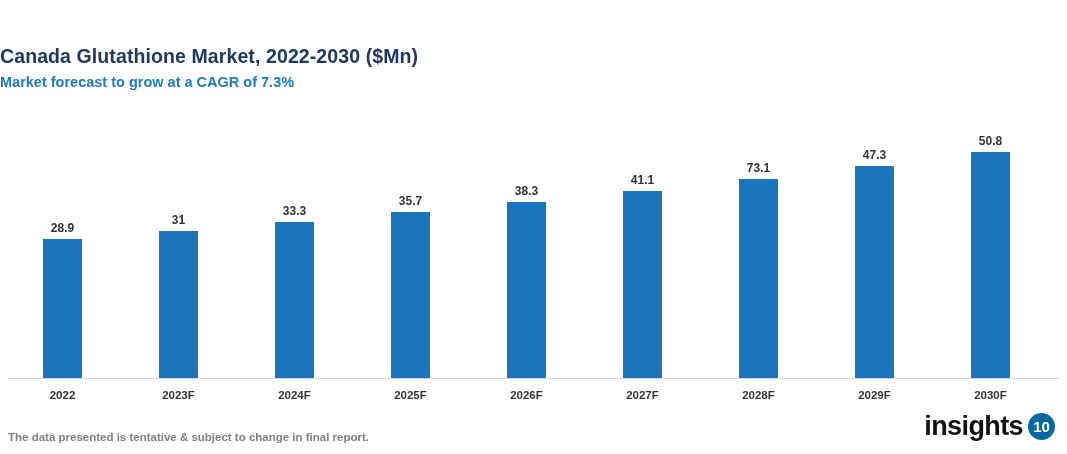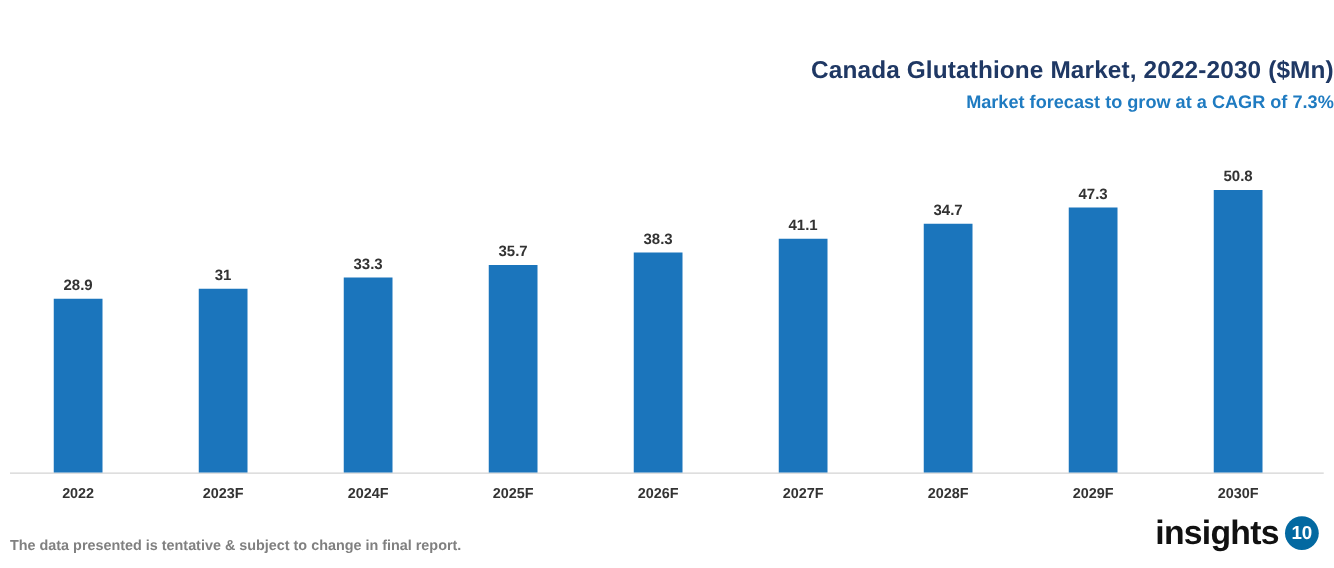--- a/index.html
+++ b/index.html
@@ -22,21 +22,21 @@
     height: 454px;
     background: #ffffff;
   }
 
   
   .title-block {
     position: absolute;
     top: 44px;
     left: 0;
     width: 1067px;
-    text-align: right;
+    text-align: left;
   }
   .chart-title {
     font-size: 19.5px;
     font-weight: bold;
     color: #1f3864;
     letter-spacing: 0.1px;
     line-height: 24px;
     margin: 0;
   }
   .chart-subtitle {
@@ -176,21 +176,21 @@
           <div class="bar-value" style="bottom: 256.2px; color: rgb(51, 51, 51);">38.3</div>
           <div class="cat-label" style="color: rgb(51, 51, 51);">2026F</div>
         </div>
         <div class="bar-group" style="left: 623px; height: 454px;">
           <div class="bar" style="height: 187.4px; background: rgb(27, 117, 188);"></div>
           <div class="bar-value" style="bottom: 267.4px; color: rgb(51, 51, 51);">41.1</div>
           <div class="cat-label" style="color: rgb(51, 51, 51);">2027F</div>
         </div>
         <div class="bar-group" style="left: 739px; height: 454px;">
           <div class="bar" style="height: 199.4px; background: rgb(27, 117, 188);"></div>
-          <div class="bar-value" style="bottom: 279.4px; color: rgb(51, 51, 51);">34.7</div>
+          <div class="bar-value" style="bottom: 279.4px; color: rgb(51, 51, 51);">73.1</div>
           <div class="cat-label" style="color: rgb(51, 51, 51);">2028F</div>
         </div>
         <div class="bar-group" style="left: 855px; height: 454px;">
           <div class="bar" style="height: 212.2px; background: rgb(27, 117, 188);"></div>
           <div class="bar-value" style="bottom: 292.2px; color: rgb(51, 51, 51);">47.3</div>
           <div class="cat-label" style="color: rgb(51, 51, 51);">2029F</div>
         </div>
         <div class="bar-group" style="left: 971px; height: 454px;">
           <div class="bar" style="height: 226.2px; background: rgb(27, 117, 188);"></div>
           <div class="bar-value" style="bottom: 306.2px; color: rgb(51, 51, 51);">50.8</div>

